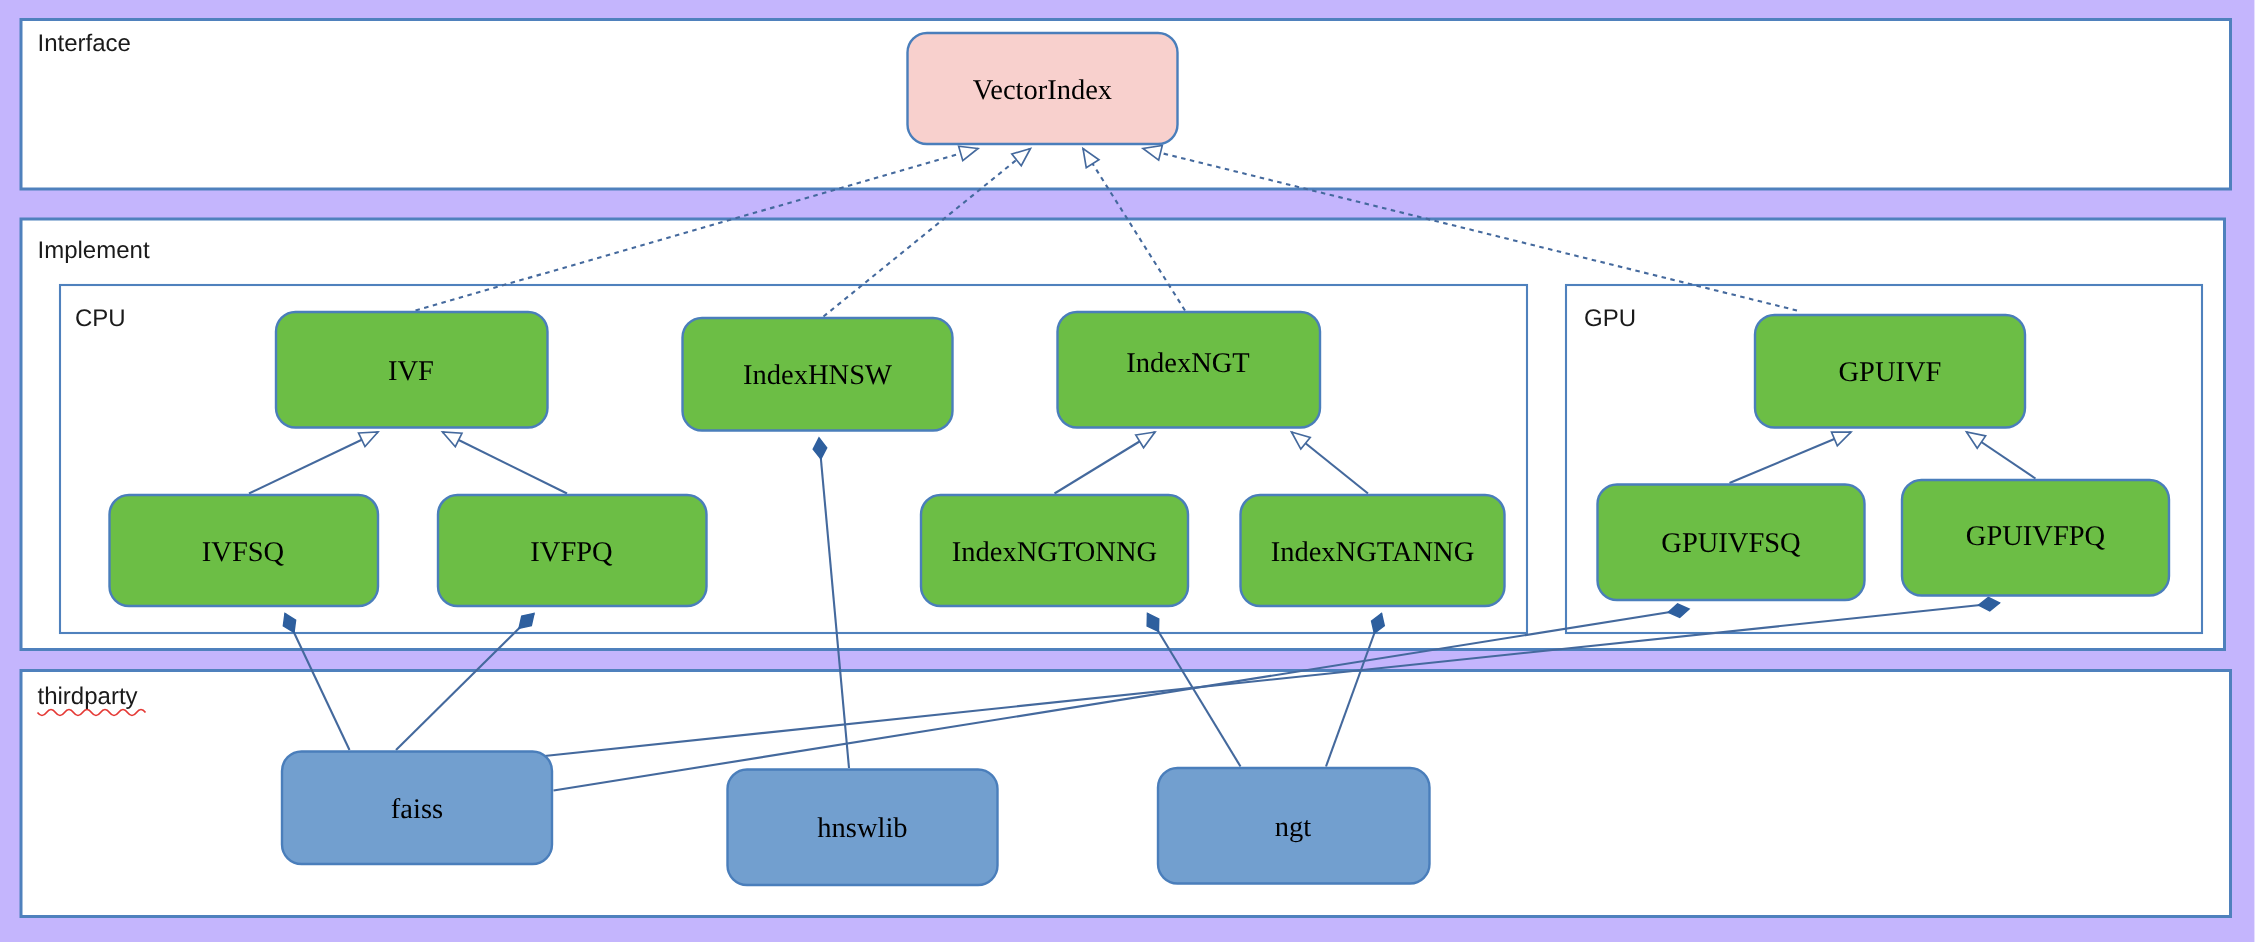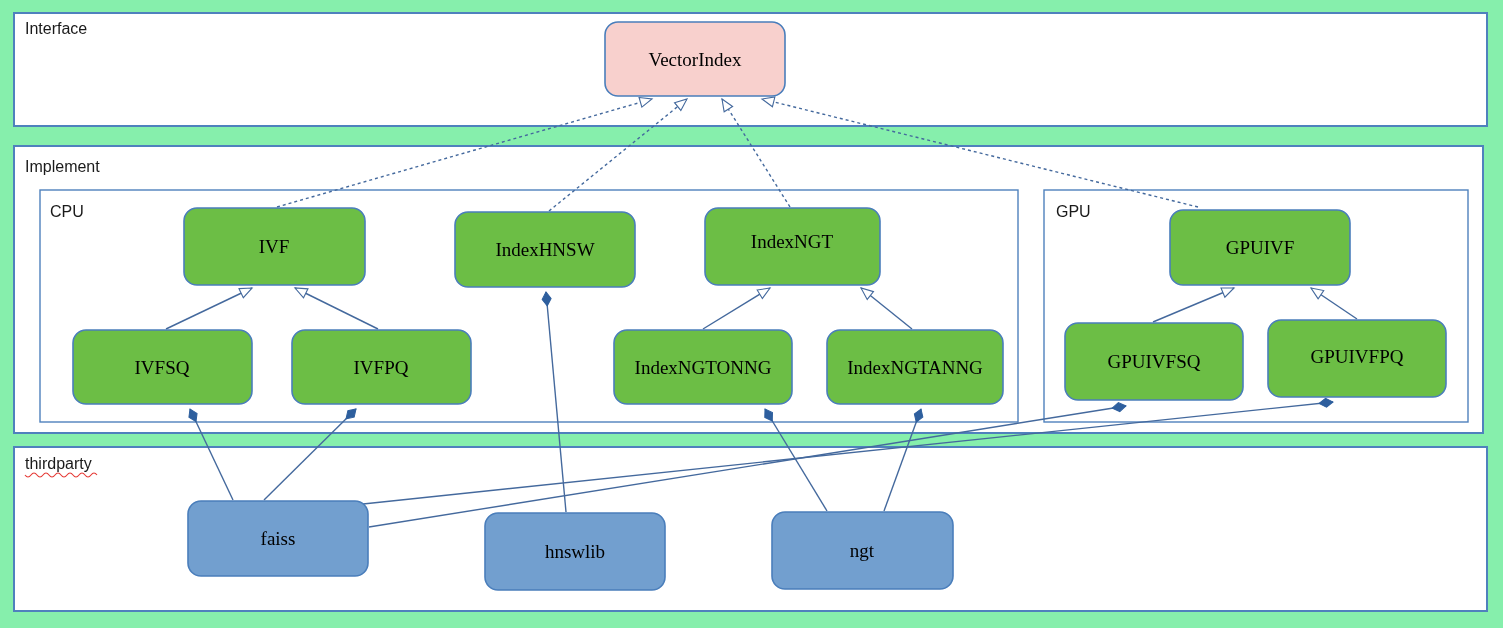--- a/index.html
+++ b/index.html
@@ -1,16 +1,16 @@
 <!DOCTYPE html>
 <html><head>
 <meta charset="utf-8">
 <style>
   html,body{margin:0;padding:0;background:#ffffff;}
-  .stage{position:relative;width:1503px;height:628px;background:#86efac;overflow:hidden;
+  .stage{position:relative;width:1503px;height:628px;background:#c4b5fd;overflow:hidden;
          font-family:"Liberation Sans", sans-serif;}
   svg{display:block;}
   .container-rect{fill:#ffffff;stroke:#4f81bd;}
   .outer{stroke-width:2;}
   .inner{stroke-width:1.4;}
   .container-label{font-family:"Liberation Sans", sans-serif;font-size:16px;fill:#1a1a1a;}
   .node-label{font-family:"Liberation Serif", serif;font-size:19px;fill:#000000;text-anchor:middle;}
   .node-rect{stroke:#4a7ebb;stroke-width:1.6;}
   .fill-interface{fill:#f8d0cd;}
   .fill-impl{fill:#6cbe45;}

